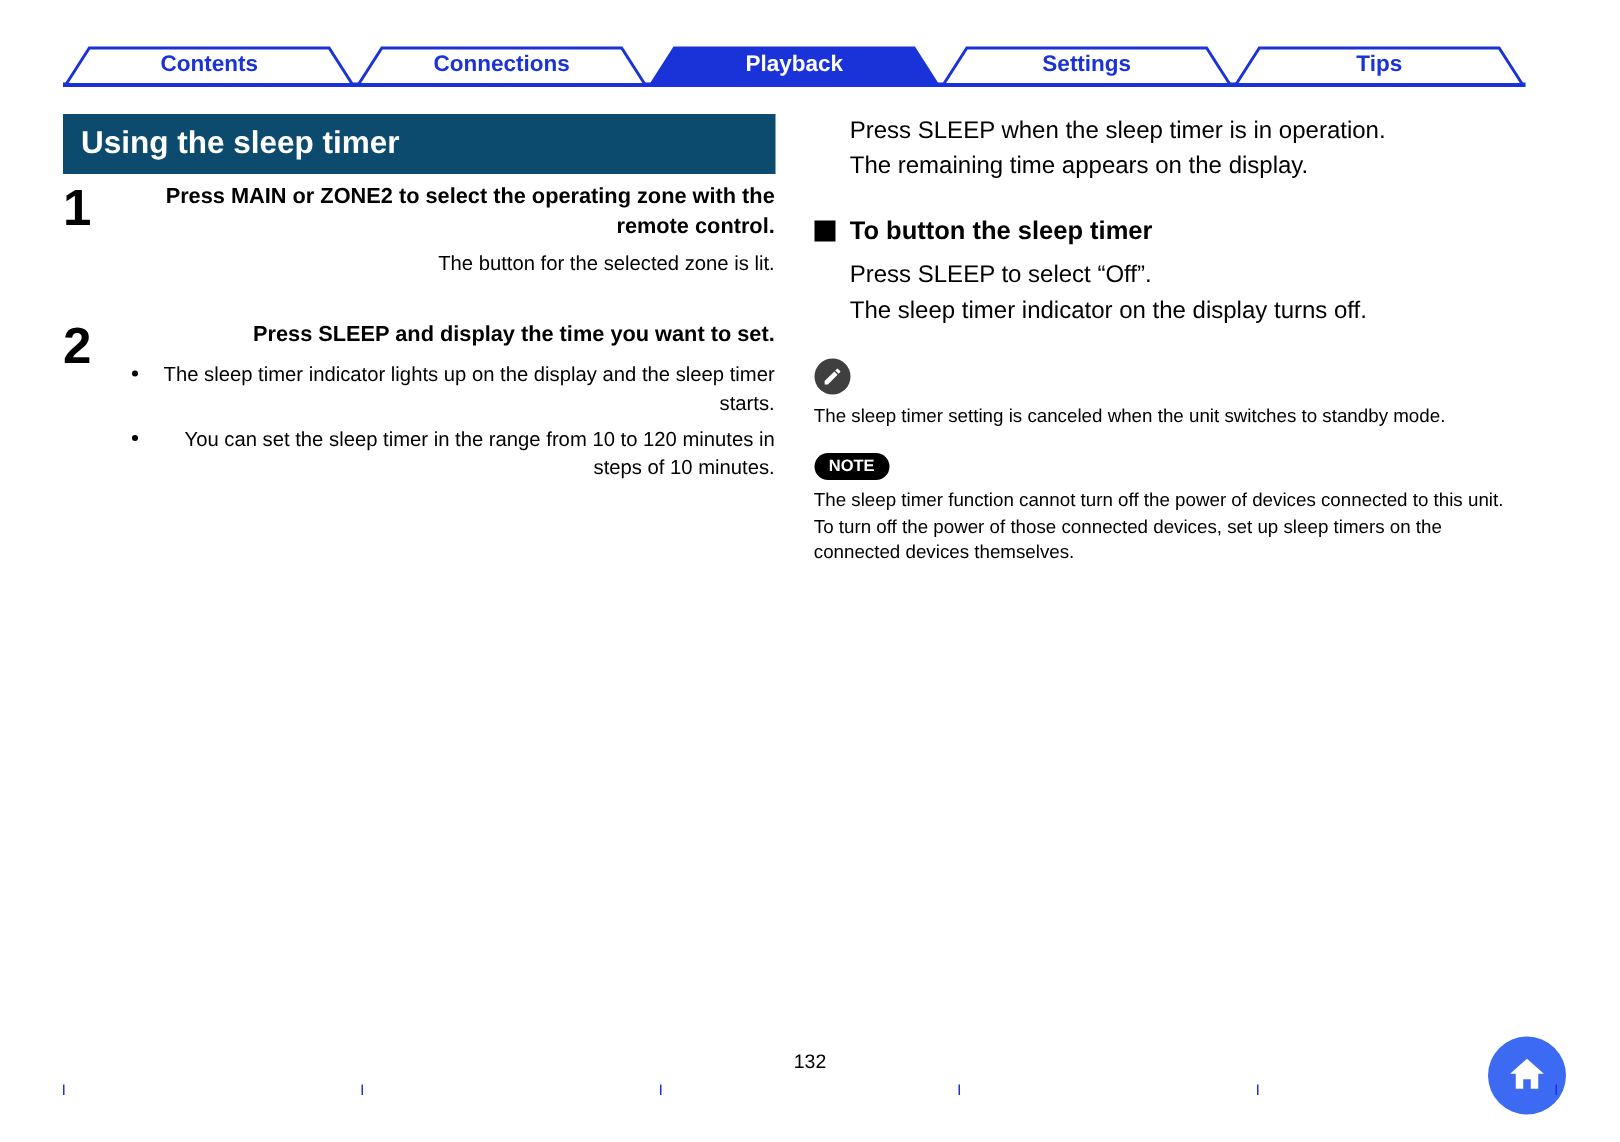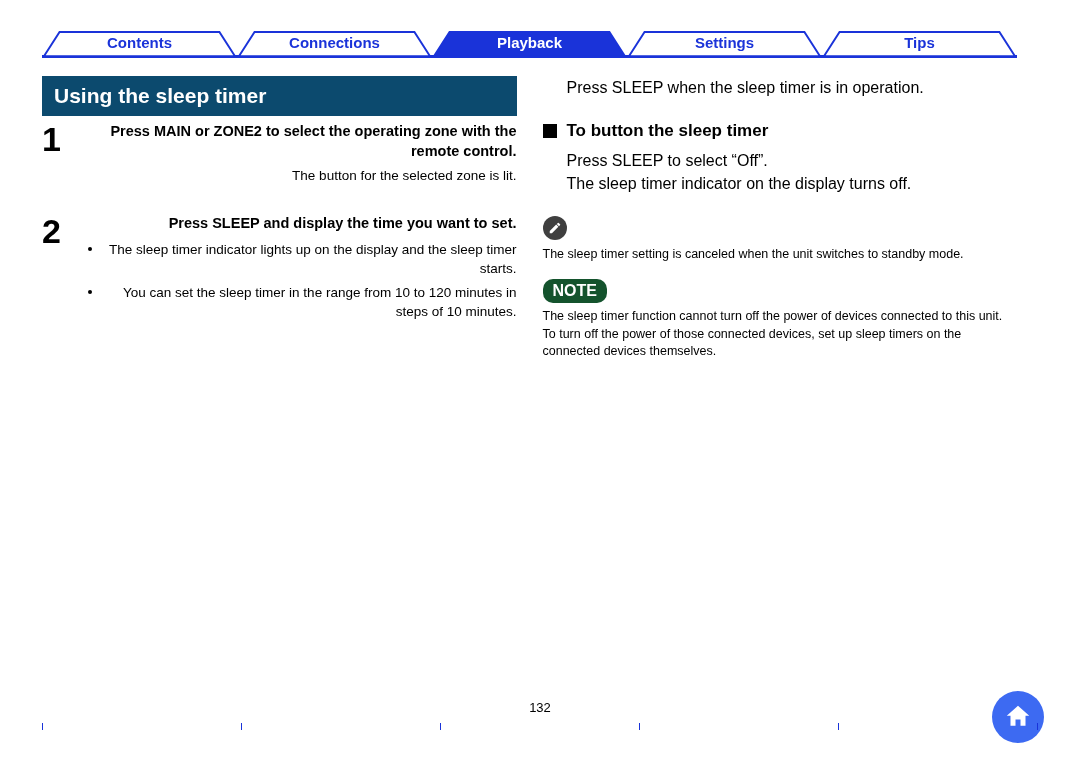--- a/index.html
+++ b/index.html
@@ -139,24 +139,24 @@
     margin-bottom: 6px;
   }
   .info-icon svg { width: 14px; height: 14px; }
   .info-text {
     font-size: 12.5px;
     line-height: 1.4;
   }
 
   .note-badge {
     display: inline-block;
-    background: #14532d;
+    background: #000000;
     color: #fff;
     font-weight: bold;
-    font-size: 16px;
+    font-size: 11px;
     padding: 3px 10px;
     border-radius: 10px;
     margin-top: 16px;
     margin-bottom: 5px;
   }
   .note-text {
     font-size: 12.5px;
     line-height: 1.4;
   }
 
@@ -254,20 +254,21 @@
               </ul>
             </div>
           </div>
         </div>
     </div>
 
     <div class="col">
       <div id="right-sections">
           <div class="para-block">
             <span class="line">Press SLEEP when the sleep timer is in operation.</span>
+            <span class="line">The remaining time appears on the display.</span>
           </div>
           <div class="sub-heading second">
             <span class="sq"></span>
             <span class="sub-heading-text">To button the sleep timer</span>
           </div>
           <div class="para-block">
             <span class="line">Press SLEEP to select “Off”.</span>
             <span class="line">The sleep timer indicator on the display turns off.</span>
           </div>
         </div>

